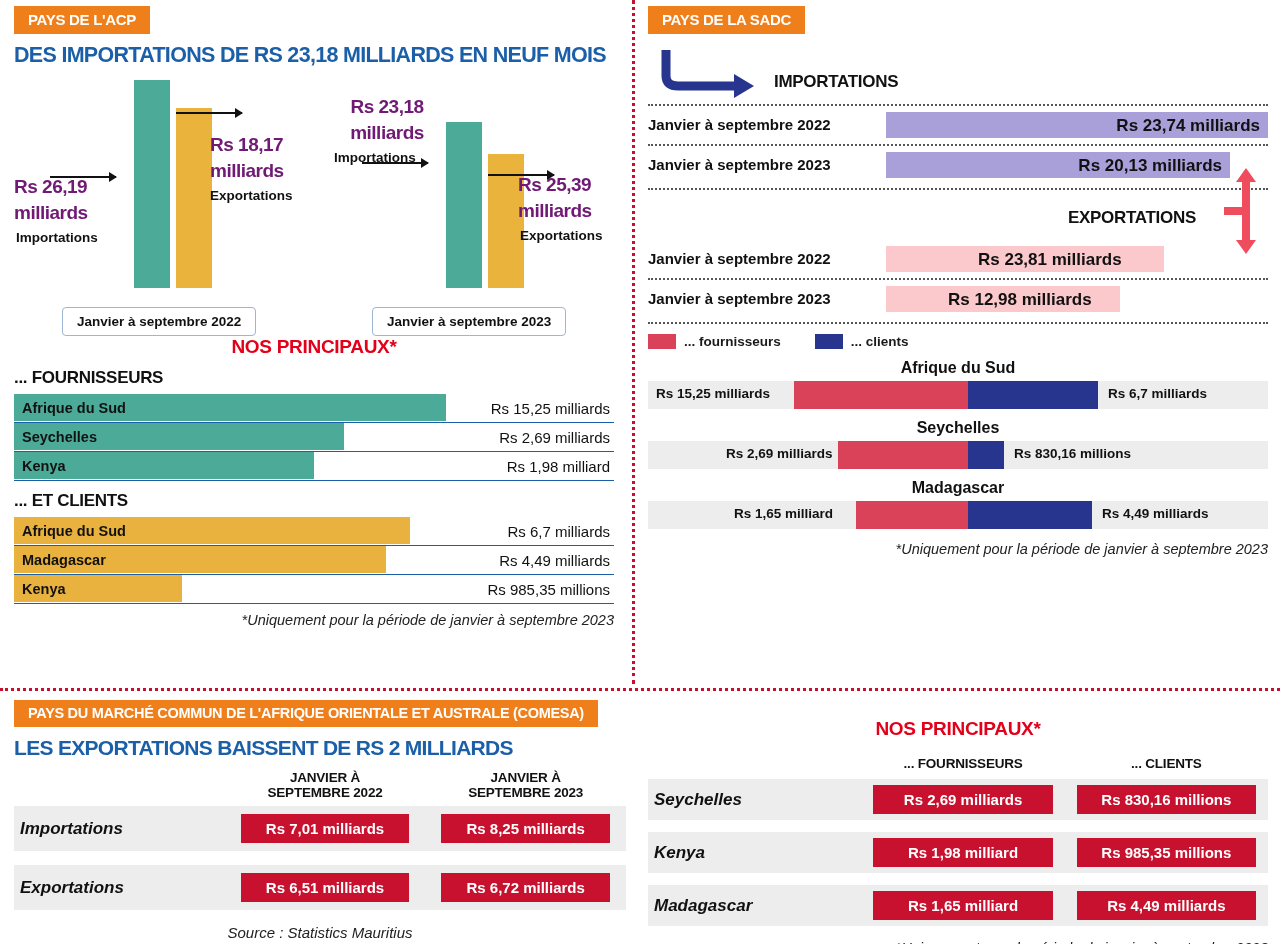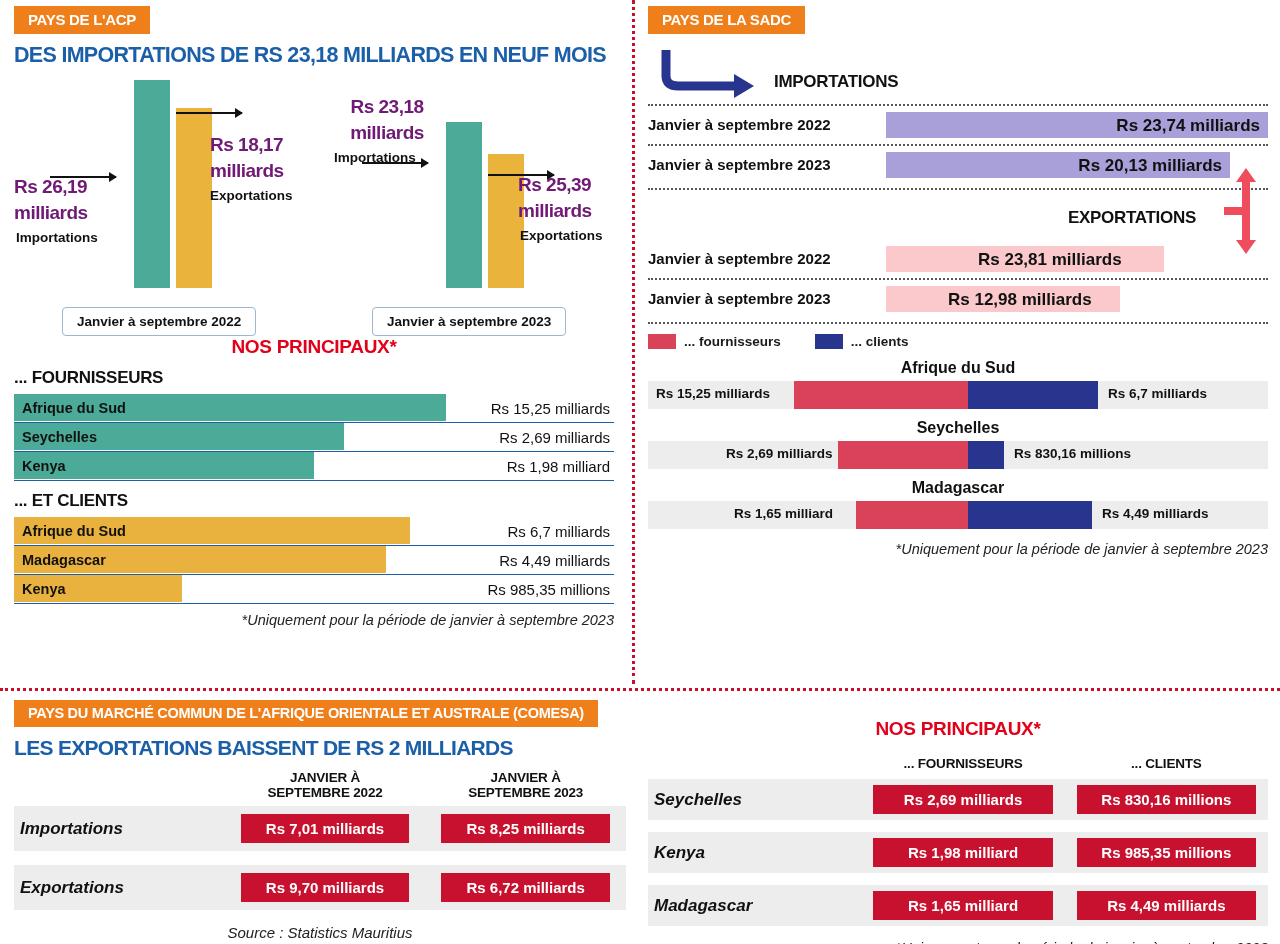--- a/index.html
+++ b/index.html
@@ -412,21 +412,21 @@
         <td style="padding:8px 16px;">
               <div class="pill">Rs 8,25 milliards</div>
             </td>
       </tr>
       <tr>
             <td colspan="3" style="height:14px;"></td>
           </tr>
       <tr class="greyband">
         <td class="rowlabel" style="padding:10px 6px;">Exportations</td>
         <td style="padding:8px 16px;">
-              <div class="pill">Rs 9,70 milliards</div>
+              <div class="pill">Rs 6,51 milliards</div>
             </td>
         <td style="padding:8px 16px;">
               <div class="pill">Rs 6,72 milliards</div>
             </td>
       </tr>
     </tbody>
       </table>
 
     <div class="src" style="margin-top:14px;">Source : Statistics Mauritius</div>
   </div>

